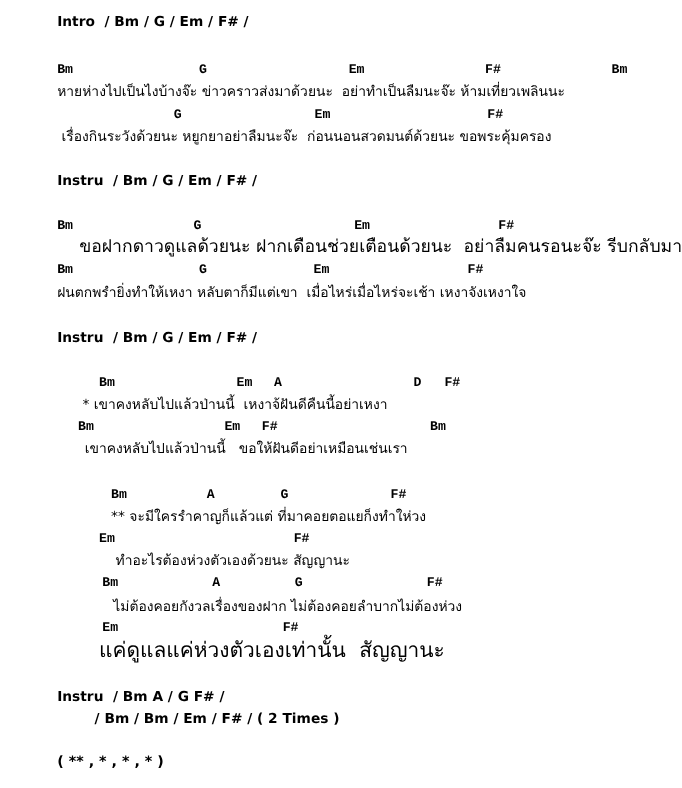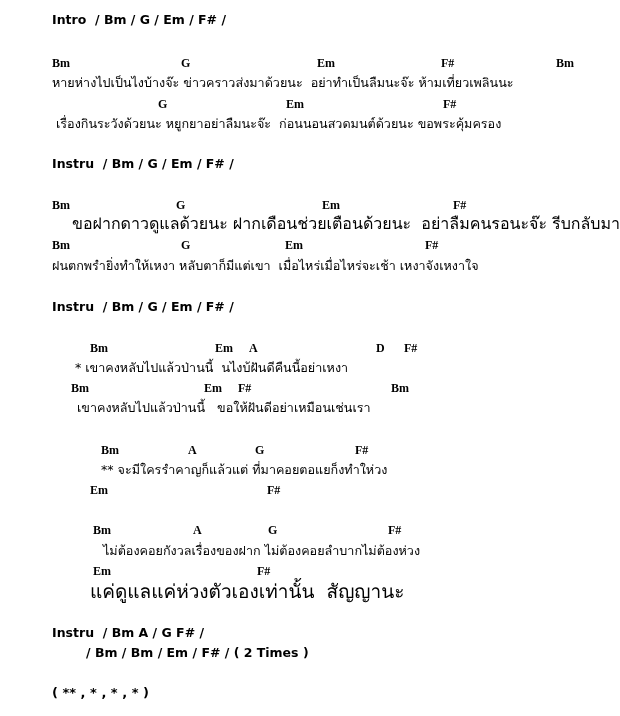--- a/index.html
+++ b/index.html
@@ -20,21 +20,21 @@
       top: 0;
       width: 620px;
       height: 716px;
     }
     .ln {
       position: absolute;
       white-space: pre;
       line-height: 16px;
     }
     .chord {
-      font-family: Liberation Serif, serif;
+      font-family: Liberation Mono, monospace;
       font-weight: bold;
       font-size: 12px;
       letter-spacing: 0px;
     }
     .hdr {
       font-family: "DejaVu Sans", sans-serif;
       font-weight: bold;
       font-size: 12.5px;
     }
     .lyric {
@@ -86,21 +86,21 @@
 
   <div class="ln hdr" style="left:52px; top:299px;">Instru  / Bm / G / Em / F# /</div>
 
   <div>
     <span class="ln chord" style="left:90px; top:340px;">Bm</span>
     <span class="ln chord" style="left:215px; top:340px;">Em</span>
     <span class="ln chord" style="left:249px; top:340px;">A</span>
     <span class="ln chord" style="left:376px; top:340px;">D</span>
     <span class="ln chord" style="left:404px; top:340px;">F#</span>
   </div>
-  <div class="ln lyric" style="left:75px; top:360px; font-size:12.6px;">* เขาคงหลับไปแล้วป่านนี้  นไงบ้ฝันดีคืนนี้อย่าเหงา</div>
+  <div class="ln lyric" style="left:75px; top:360px; font-size:12.6px;">* เขาคงหลับไปแล้วป่านนี้  เหงาจ้ฝันดีคืนนี้อย่าเหงา</div>
 
   <div>
     <span class="ln chord" style="left:71px; top:380px;">Bm</span>
     <span class="ln chord" style="left:204px; top:380px;">Em</span>
     <span class="ln chord" style="left:238px; top:380px;">F#</span>
     <span class="ln chord" style="left:391px; top:380px;">Bm</span>
   </div>
   <div class="ln lyric" style="left:77px; top:400px; font-size:12.6px;">เขาคงหลับไปแล้วป่านนี้   ขอให้ฝันดีอย่าเหมือนเช่นเรา</div>
 
   <div>
@@ -108,20 +108,21 @@
     <span class="ln chord" style="left:188px; top:442px;">A</span>
     <span class="ln chord" style="left:255px; top:442px;">G</span>
     <span class="ln chord" style="left:355px; top:442px;">F#</span>
   </div>
   <div class="ln lyric" style="left:101px; top:462px; font-size:12.6px;">** จะมีใครรำคาญก็แล้วแต่ ที่มาคอยตอแยก็งทำให่วง</div>
 
   <div>
     <span class="ln chord" style="left:90px; top:482px;">Em</span>
     <span class="ln chord" style="left:267px; top:482px;">F#</span>
   </div>
+  <div class="ln lyric" style="left:105px; top:502px; font-size:12.6px;">ทำอะไรต้องห่วงตัวเองด้วยนะ สัญญานะ</div>
 
   <div>
     <span class="ln chord" style="left:93px; top:522px;">Bm</span>
     <span class="ln chord" style="left:193px; top:522px;">A</span>
     <span class="ln chord" style="left:268px; top:522px;">G</span>
     <span class="ln chord" style="left:388px; top:522px;">F#</span>
   </div>
   <div class="ln lyric" style="left:103px; top:543px; font-size:12.6px;">ไม่ต้องคอยกังวลเรื่องของฝาก ไม่ต้องคอยลำบากไม่ต้องห่วง</div>
 
   <div>

